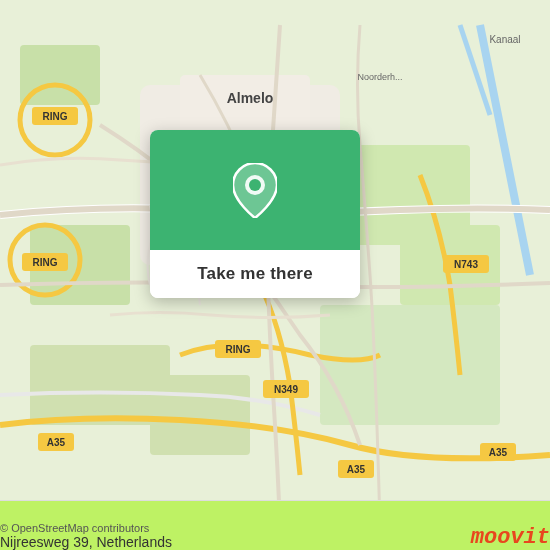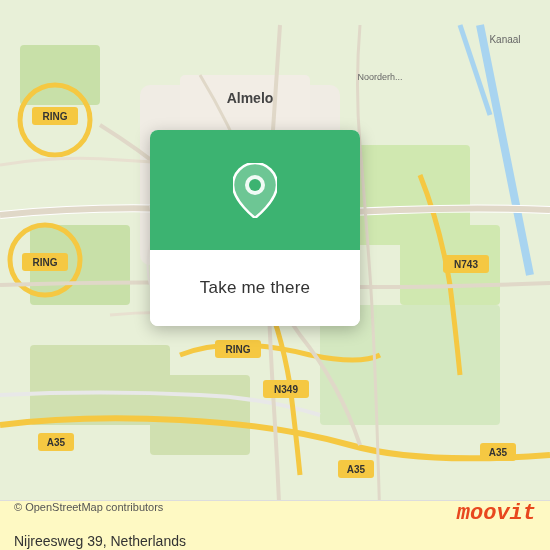--- a/index.html
+++ b/index.html
@@ -46,44 +46,44 @@
       display: flex;
       align-items: center;
       justify-content: center;
       height: 120px;
       position: relative;
     }
 
     .popup-button {
       display: block;
       width: 100%;
-      padding: 28px 0;
+      padding: 14px 0;
       background: white;
       border: none;
       font-size: 17px;
-      font-weight: 400;
+      font-weight: 700;
       color: #333;
       text-align: center;
       cursor: pointer;
       letter-spacing: 0.2px;
     }
 
     
     .bottom-bar {
       position: absolute;
       bottom: 0;
       left: 0;
       right: 0;
       height: 50px;
-      background: #fef9c3;
+      background: #bef264;
       border-top: 1px solid #ddd;
       display: flex;
-      align-items: flex-start;
+      align-items: flex-end;
       justify-content: space-between;
-      padding: 0 14px;
+      padding: 0 0;
       z-index: 10;
     }
 
     .attribution {
       font-size: 11px;
       color: #555;
     }
 
     .moovit-logo {
       display: flex;
@@ -96,21 +96,20 @@
       font-weight: 700;
       color: #e8471e;
       font-style: italic;
       font-family: Liberation Mono, monospace;
     }
 
     .address-text {
       font-size: 14px;
       color: #333;
       font-weight: 400;
-      margin-top: 20px;
     }
   </style>
 </head>
 <body>
 
 <div id="map-container">
 
   <svg id="map-svg" viewBox="0 0 550 500" xmlns="http://www.w3.org/2000/svg">
 
     <rect width="550" height="500" fill="#e8f0d8"></rect>

